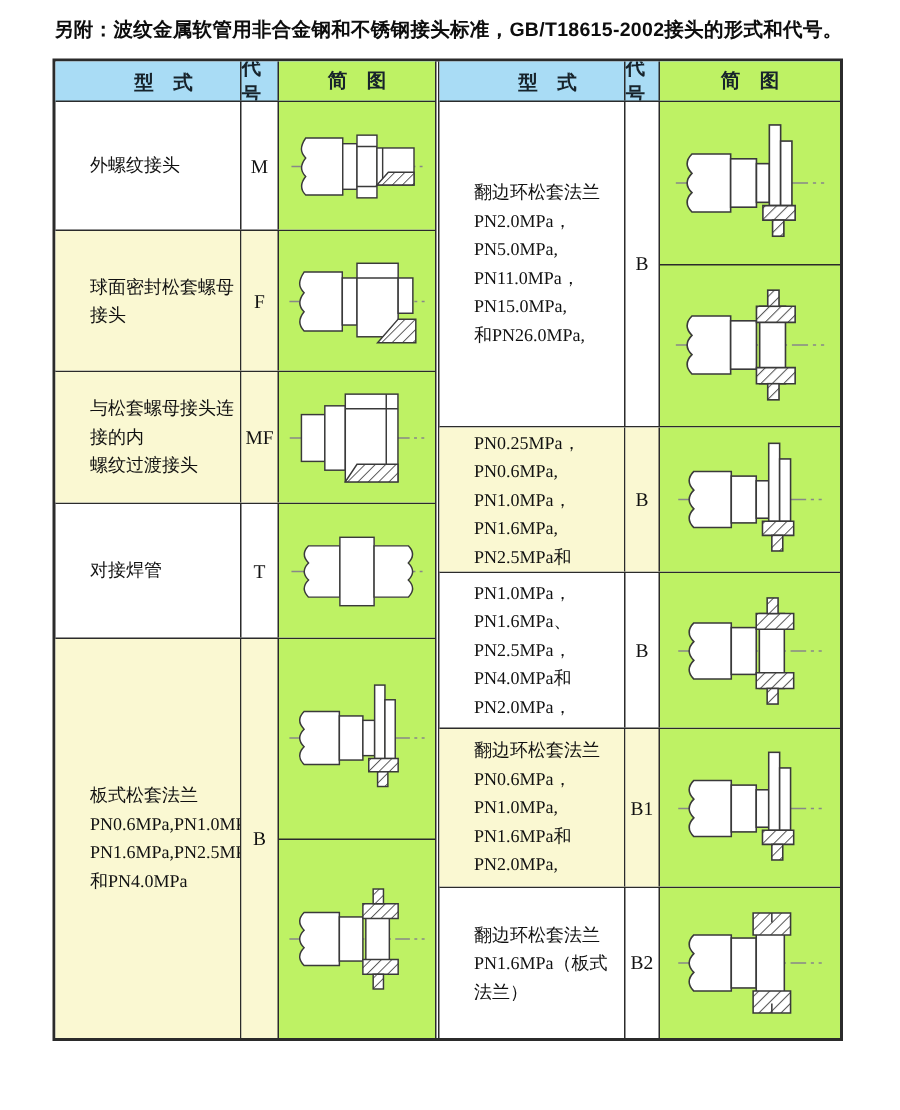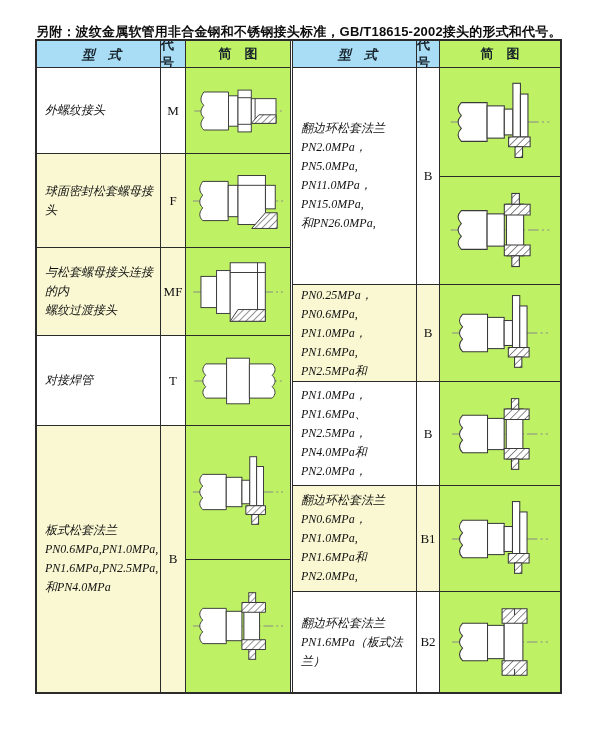--- a/index.html
+++ b/index.html
@@ -1,40 +1,40 @@
 <!DOCTYPE html>
 <html style="--hdrbg: #A9DCF5; --hlbg: #FAF8D2; --bd: #2B2B2B;"><head>
 <meta charset="utf-8">
 <style>
   html,body{margin:0;padding:0;}
   body{
     width:600px;height:740px;position:relative;background:#ffffff;
     font-family:"Liberation Serif", serif;color:#111;
   }
   .caption{
-    position:absolute;left:36px;top:23px;width:540px;
+    position:absolute;left:36px;top:11px;width:540px;
     font-family:"Liberation Sans", sans-serif;
     font-size:13px;font-weight:600;letter-spacing:0.2px;color:#0d0d0d;
   }
   .gbtable{
     position:absolute;left:35px;top:39px;width:527px;height:655px;
     border:2px solid var(--bd);box-sizing:border-box;display:flex;background:#fff;
   }
   .half{display:flex;flex-direction:column;box-sizing:border-box;}
   .half.left{width:253px;}
   .half.right{flex:1;border-left:3px double var(--bd);}
   .row{display:flex;border-bottom:1px solid var(--bd);box-sizing:border-box;flex:0 0 auto;}
   .row.last{border-bottom:none;flex:1 1 auto;}
   .cell{border-right:1px solid var(--bd);box-sizing:border-box;overflow:hidden;}
   .cell.diag{border-right:none;}
   .hdrrow{height:27px;background:var(--hdrbg);}
   .hdrrow .cell{display:flex;align-items:center;justify-content:center;
     font-size:13px;font-weight:bold;color:#17232b;}
   .type{width:124px;display:flex;align-items:center;
-    padding:4px 2px 4px 8px;font-size:12px;line-height:19px;white-space:pre-line;font-style:italic;}
+    padding:4px 2px 4px 23px;font-size:12px;line-height:19px;white-space:pre-line;}
   .code{width:25px;display:flex;align-items:center;justify-content:center;font-size:13px;}
   .half.right .type{width:124px;}
   .half.right .code{width:23px;}
   .diag{flex:1;display:flex;flex-direction:column;background:#bef264;}
   .dcell{flex:1;display:flex;align-items:center;justify-content:center;}
   .dcell.split{border-top:1px solid var(--bd);}
   .hl{background:var(--hlbg);}
   svg.fig{display:block;}
 </style>
 </head>

